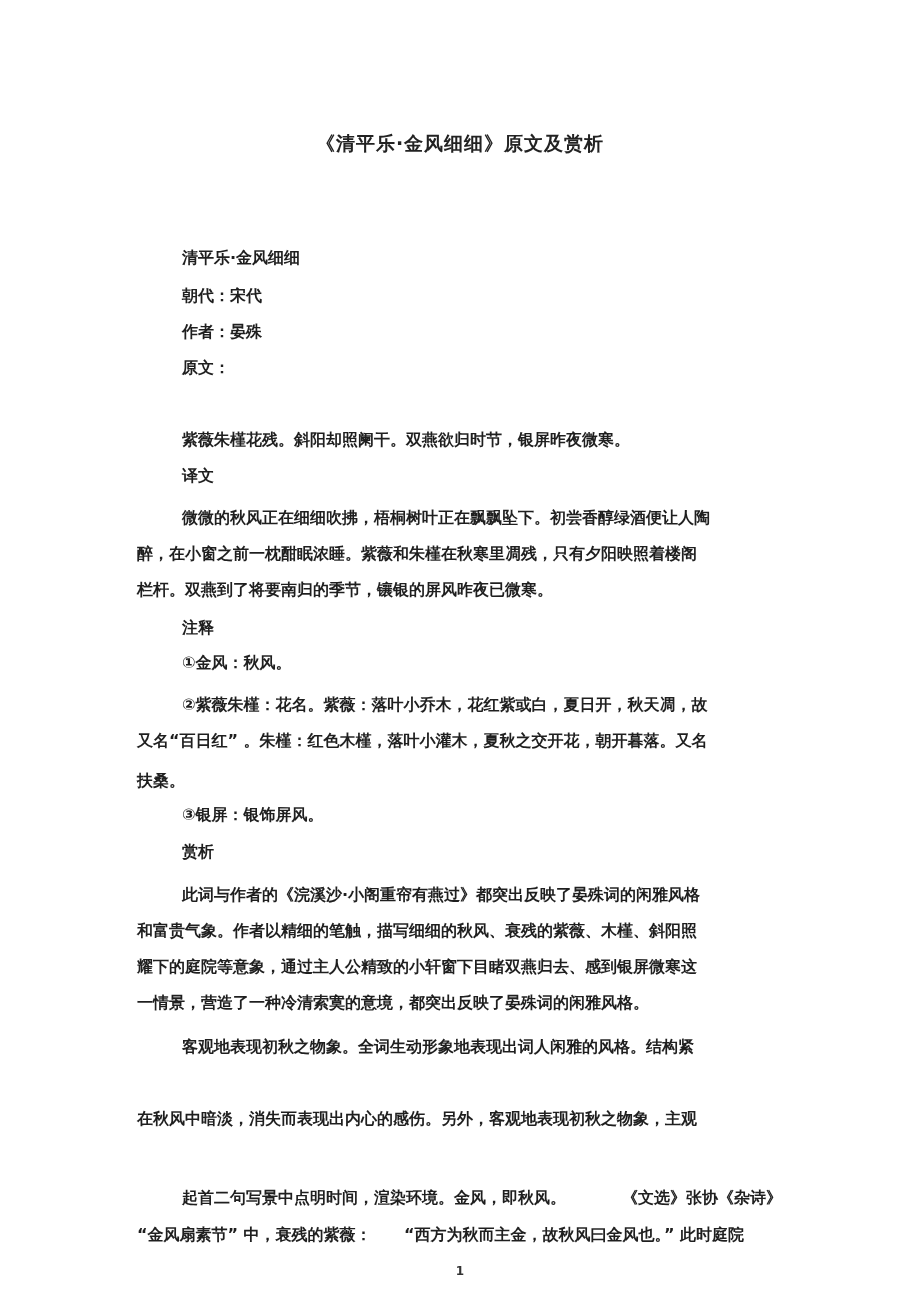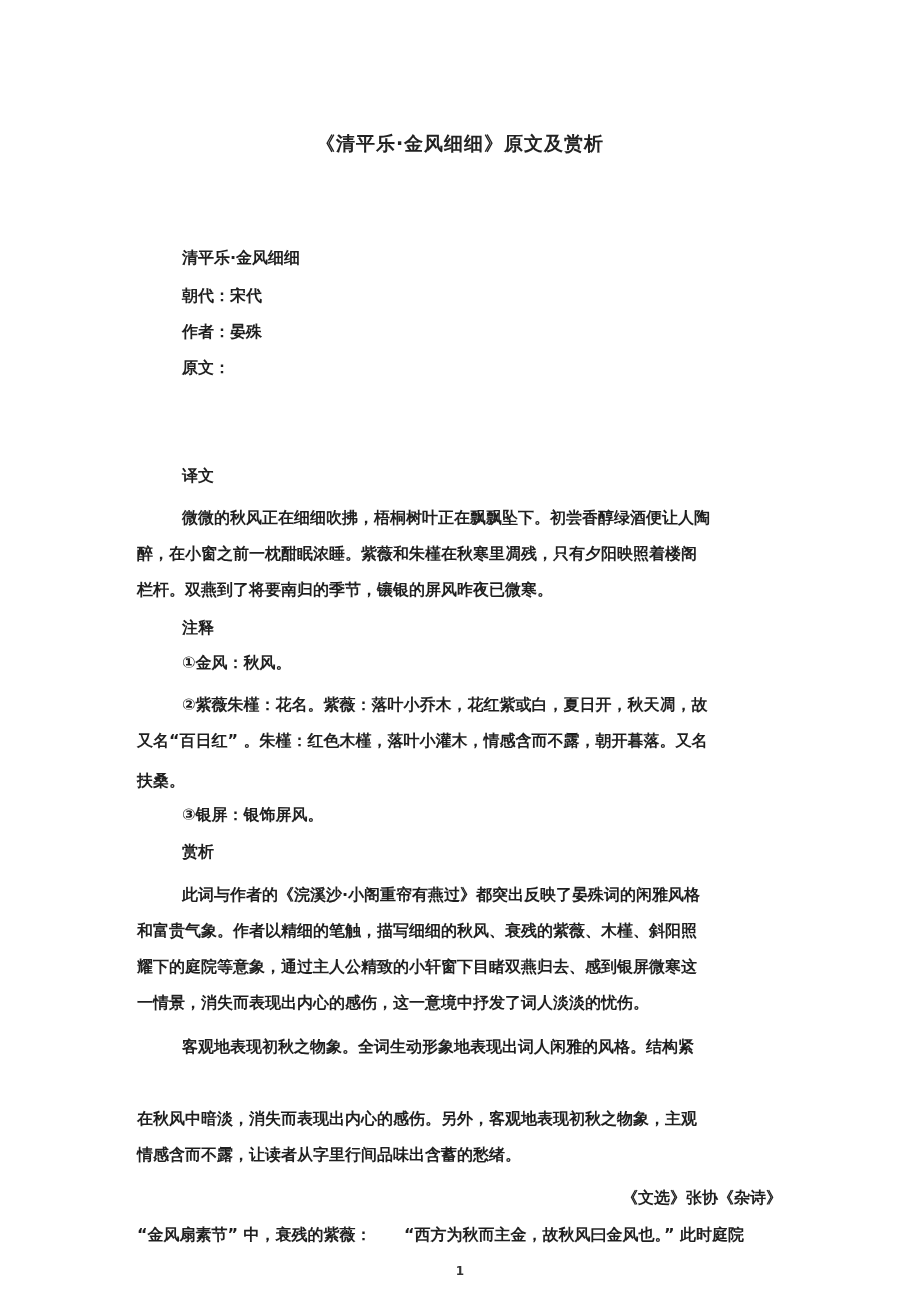--- a/index.html
+++ b/index.html
@@ -28,43 +28,44 @@
 <body>
 
 <div class="page">
   <div class="title">《清平乐·金风细细》原文及赏析</div>
 
   <div class="line ind" style="top:248px">清平乐·金风细细</div>
   <div class="line ind" style="top:286px">朝代：宋代</div>
   <div class="line ind" style="top:322px">作者：晏殊</div>
   <div class="line ind" style="top:358px">原文：</div>
 
+  <div class="line ind" style="top:430px">紫薇朱槿花残。斜阳却照阑干。双燕欲归时节，银屏昨夜微寒。</div>
 
   <div class="line ind" style="top:466px">译文</div>
   <div class="line full" style="top:544px">醉，在小窗之前一枕酣眠浓睡。紫薇和朱槿在秋寒里凋残，只有夕阳映照着楼阁</div>
   <div class="line ind" style="top:508px">微微的秋风正在细细吹拂，梧桐树叶正在飘飘坠下。初尝香醇绿酒便让人陶</div>
   <div class="line full" style="top:580px">栏杆。双燕到了将要南归的季节，镶银的屏风昨夜已微寒。</div>
 
   <div class="line ind" style="top:618px">注释</div>
   <div class="line ind" style="top:653px">①金风：秋风。</div>
   <div class="line ind" style="top:695px">②紫薇朱槿：花名。紫薇：落叶小乔木，花红紫或白，夏日开，秋天凋，故</div>
-  <div class="line full" style="top:731px">又名“百日红”  。朱槿：红色木槿，落叶小灌木，情感含而不露，朝开暮落。又名</div>
+  <div class="line full" style="top:731px">又名“百日红”  。朱槿：红色木槿，落叶小灌木，夏秋之交开花，朝开暮落。又名</div>
   <div class="line full" style="top:771px">扶桑。</div>
   <div class="line ind" style="top:805px">③银屏：银饰屏风。</div>
 
   <div class="line ind" style="top:842px">赏析</div>
 
   <div class="line ind" style="top:885px">此词与作者的《浣溪沙·小阁重帘有燕过》都突出反映了晏殊词的闲雅风格</div>
   <div class="line full" style="top:921px">和富贵气象。作者以精细的笔触，描写细细的秋风、衰残的紫薇、木槿、斜阳照</div>
   <div class="line full" style="top:957px">耀下的庭院等意象，通过主人公精致的小轩窗下目睹双燕归去、感到银屏微寒这</div>
-  <div class="line full" style="top:993px">一情景，消失而表现出内心的感伤，这一意境中抒发了词人淡淡的忧伤。</div>
+  <div class="line full" style="top:993px">一情景，营造了一种冷清索寞的意境，都突出反映了晏殊词的闲雅风格。</div>
 
   <div class="line ind" style="top:1037px">客观地表现初秋之物象。全词生动形象地表现出词人闲雅的风格。结构紧</div>
   <div class="line full" style="top:1109px">在秋风中暗淡，消失而表现出内心的感伤。另外，客观地表现初秋之物象，主观</div>
-  <div class="line full" style="top:1145px">情感含而不露，让读者从字里行间品味出含蓄的愁绪。</div>
 
+  <div class="line ind" style="top:1188px">起首二句写景中点明时间，渲染环境。金风，即秋风。</div>
   <div class="line" style="top:1188px; left:622px">《文选》张协《杂诗》</div>
   <div class="line full" style="top:1225px">“金风扇素节”  中，衰残的紫薇：</div>
   <div class="line" style="top:1225px; left:404px">“西方为秋而主金，故秋风曰金风也。</div>
   <div class="line" style="top:1225px; left:664px">”  此时庭院</div>
 
   <div class="page-num">1</div>
 </div>
 
 </body></html>

